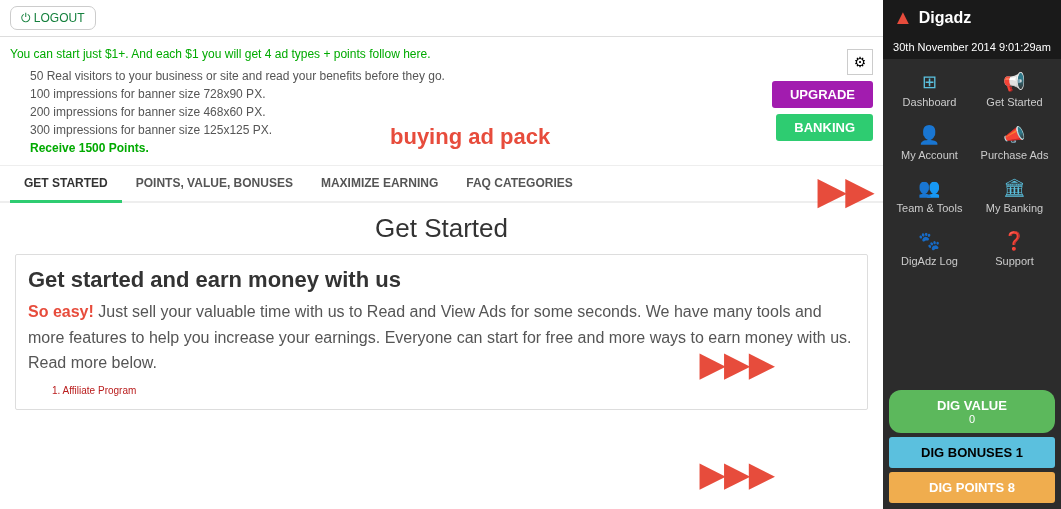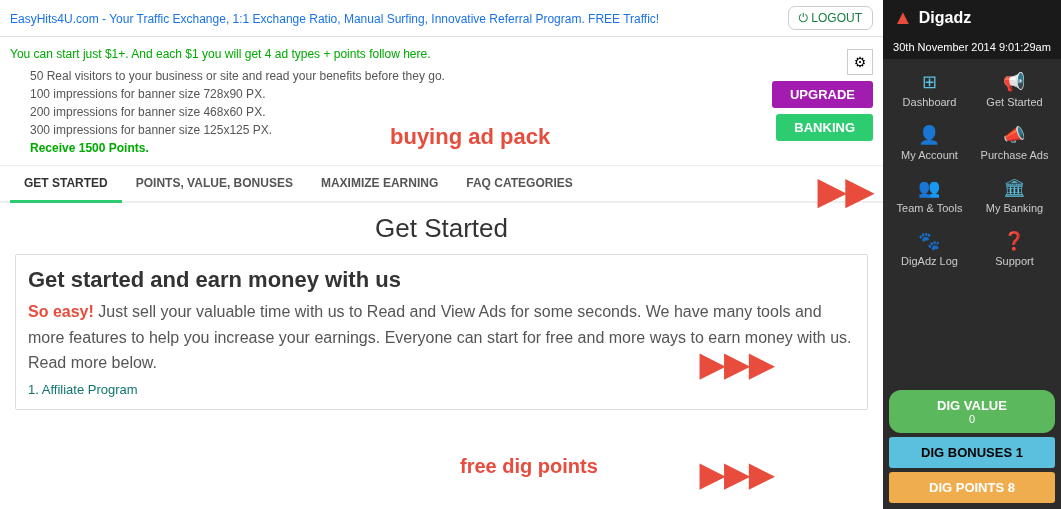--- a/index.html
+++ b/index.html
@@ -145,23 +145,24 @@
       font-size: 16px;
       color: #555;
       line-height: 1.6;
       margin-bottom: 6px;
     }
     .section-desc .easy {
       color: #e74c3c;
       font-weight: bold;
     }
     .affiliate-link {
-      color: #0f766e;
+      color: #b91c1c;
       text-decoration: none;
-      font-size: 13px;
+      font-size: 10px;
+      margin-left: 24px;
     }
 
     
     .sidebar {
       width: 178px;
       background: #2c2c2c;
       color: #fff;
       display: flex;
       flex-direction: column;
       flex-shrink: 0;
@@ -262,23 +263,20 @@
     }
   </style>
 </head>
 <body>
 
 <div class="wrapper">
 
   <div class="main-content">
 
     <div class="top-bar">
-      <div class="top-bar-left">
-        <a href="#">EasyHits4U.com - Your Traffic Exchange, 1:1 Exchange Ratio, Manual Surfing, Innovative Referral Program. FREE Traffic!</a>
-      </div>
       <button class="logout-btn">⏻ LOGOUT</button>
     </div>
 
     <div class="info-section">
       <div class="info-left">
         <div class="main-text">You can start just $1+. And each $1 you will get 4 ad types + points follow here.</div>
         <div class="indent">50 Real visitors to your business or site and read your benefits before they go.</div>
         <div class="indent">100 impressions for banner size 728x90 PX.</div>
         <div class="indent">200 impressions for banner size 468x60 PX.</div>
         <div class="indent">300 impressions for banner size 125x125 PX.</div>
@@ -315,21 +313,20 @@
         <a href="#" class="affiliate-link">1. Affiliate Program</a>
       </div>
     </div>
   </div>
 
   <div style="position:absolute; left:818px; top:170px; color:#e74c3c; font-size:36px; pointer-events:none; z-index:20; font-weight:bold;">▶▶</div>
 
   <div style="position:absolute; left:700px; top:345px; color:#e74c3c; font-size:32px; pointer-events:none; z-index:20; font-weight:bold;">▶▶▶</div>
 
   <div style="position:absolute; left:700px; top:455px; color:#e74c3c; font-size:32px; pointer-events:none; z-index:20; font-weight:bold;">▶▶▶</div>
-  <div style="position:absolute; left:460px; top:455px; color:#e74c3c; font-size:20px; font-weight:bold; pointer-events:none; z-index:20; white-space:nowrap;">free dig points</div>
 
   <div class="sidebar">
 
     <div style="background:#1a1a1a; padding:6px 10px; display:flex; align-items:center; gap:6px;">
       <div style="color:#e74c3c; font-size:20px; font-weight:bold;">▲</div>
       <div style="color:#fff; font-size:16px; font-weight:bold;">Digadz</div>
     </div>
     <div class="sidebar-header">30th November 2014 9:01:29am</div>
 
     <div class="sidebar-nav">

